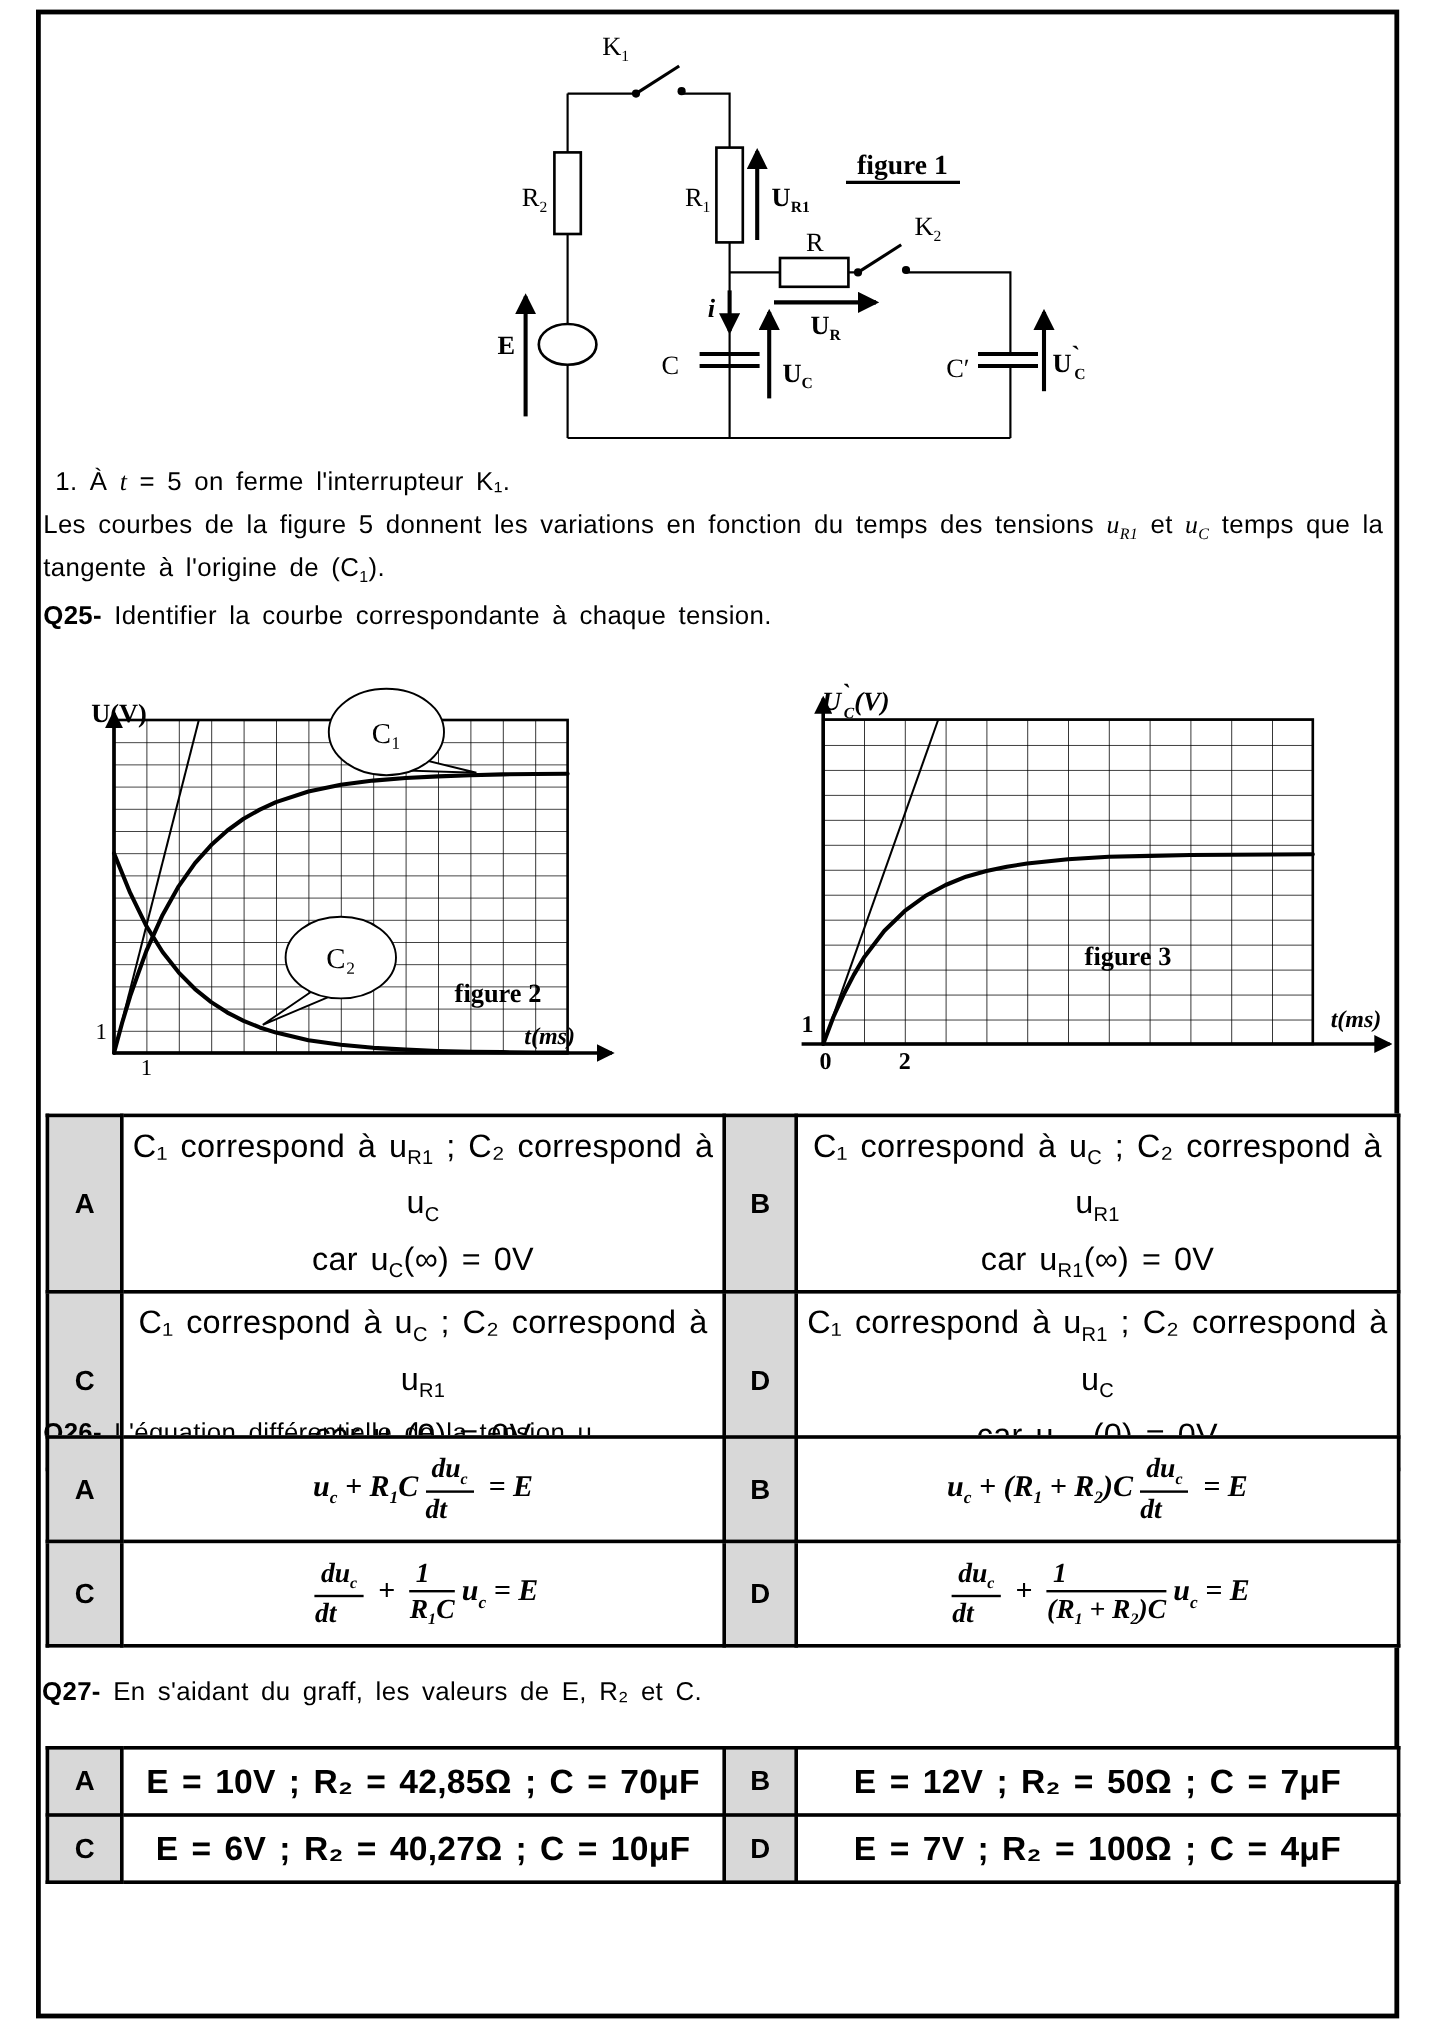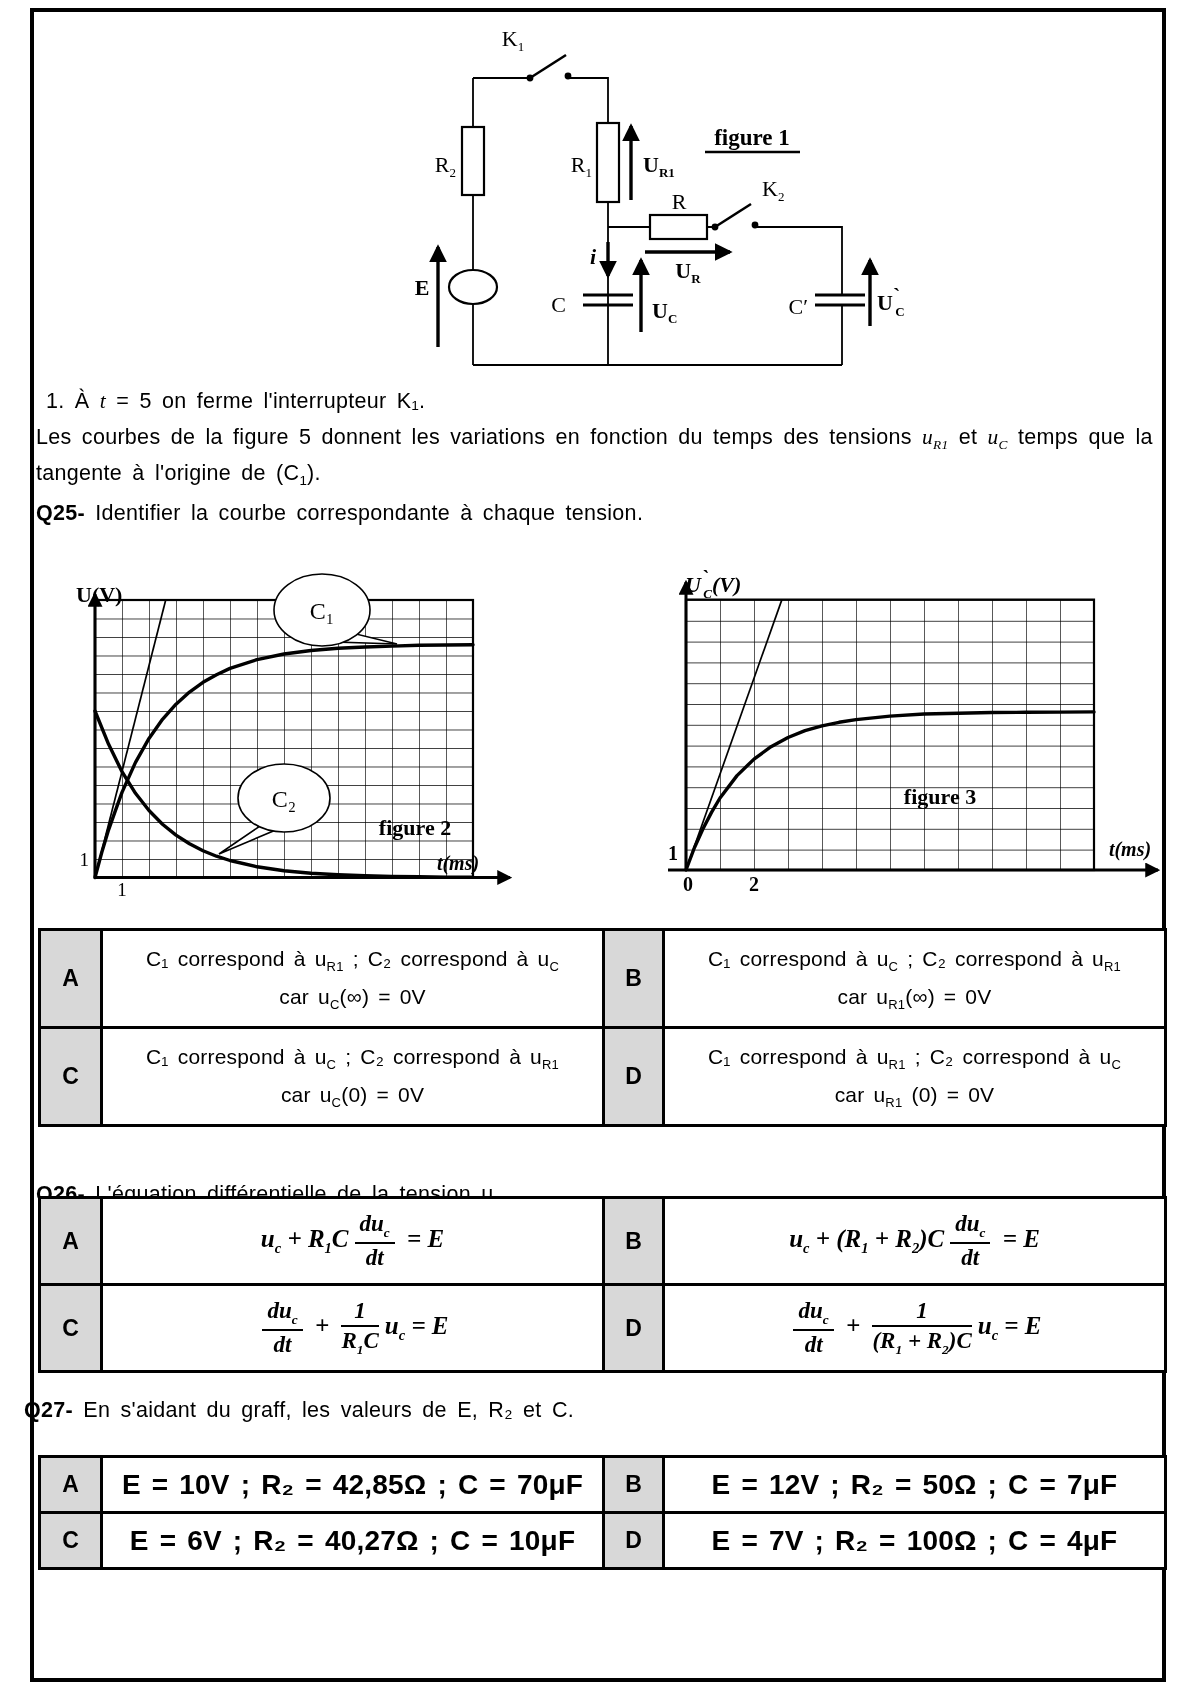--- a/index.html
+++ b/index.html
@@ -7,24 +7,24 @@
        font-family:"Liberation Sans",sans-serif;overflow:hidden;}
   .frame{position:absolute;left:30px;top:8px;width:1128px;height:1666px;border:4px solid #000;}
   .abs{position:absolute;}
   .txt{font-size:21.5px;letter-spacing:.3px;word-spacing:4px;white-space:nowrap;}
   .mser{font-family:"Liberation Serif",serif;font-style:italic;}
   sub{font-size:.62em;}
   .qhead .qp{font-weight:bold;}
   table.qt{border-collapse:collapse;table-layout:fixed;position:absolute;background:#fff;}
   .qt td{border:3px solid #000;text-align:center;vertical-align:middle;padding:2px 6px;}
   .qt td.lbl{background:#d8d8d8;font-weight:bold;font-size:23px;}
-  .q25 .opt{font-size:21px;line-height:1.7;letter-spacing:.2px;word-spacing:3px;}
+  .q25 .opt{font-size:27px;line-height:1.7;letter-spacing:.2px;word-spacing:3px;}
   .q26 .opt{font-family:"Liberation Serif",serif;font-weight:bold;font-style:italic;font-size:25px;}
   .q26 .opt sub{font-size:.58em;}
-  .frac{display:inline-block;vertical-align:middle;text-align:center;margin:0 6px;line-height:1.05;font-size:23px;}
+  .frac{display:inline-block;vertical-align:middle;text-align:left;margin:0 6px;line-height:1.05;font-size:23px;}
   .frac .num{display:block;border-bottom:2.4px solid #000;padding:0 5px 2px;}
   .frac .den{display:block;padding-top:2px;}
   .q27 .opt{font-weight:bold;font-size:28px;letter-spacing:.2px;word-spacing:3px;}
   svg text{font-family:"Liberation Serif",serif;fill:#000;}
   .ss{font-size:13px;}
   .ct{font-size:22px;}
   .bb{font-weight:bold;}
   .bi{font-weight:bold;font-style:italic;}
   .wr{stroke:#000;stroke-width:1.8;fill:none;}
   .blade{stroke:#000;stroke-width:2.6;fill:none;}
@@ -242,21 +242,21 @@
   </tr>
   <tr style="height:87px">
     <td class="lbl" style="font-family:'Liberation Sans',sans-serif">C</td>
     <td class="opt"><span class="frac"><span class="num"><span>du</span><sub>c</sub></span><span class="den"><span>dt</span></span></span><span> + </span><span class="frac"><span class="num"><span>1</span></span><span class="den"><span>R</span><sub>1</sub><span>C</span></span></span><span>u</span><sub>c</sub><span>  = E</span></td>
     <td class="lbl" style="font-family:'Liberation Sans',sans-serif">D</td>
     <td class="opt"><span class="frac"><span class="num"><span>du</span><sub>c</sub></span><span class="den"><span>dt</span></span></span><span> + </span><span class="frac"><span class="num"><span>1</span></span><span class="den"><span>(R</span><sub>1</sub><span> + R</span><sub>2</sub><span>)C</span></span></span><span>u</span><sub>c</sub><span>  = E</span></td>
   </tr>
 </tbody>
   </table>
 
-<div class="abs txt qhead" style="left:24px;top:1398px">
+<div class="abs txt qhead" style="left:35px;top:1398px">
   <span class="qp">Q27-</span><span><span> En s'aidant du graff, les valeurs de E, R₂ et C.</span></span>
 </div>
 
 <table class="qt q27" style="left:38px;top:1455px;width:1126px;height:114px">
   <colgroup>
       <col style="width:62px">
       <col style="width:502px">
       <col style="width:60px">
       <col style="width:502px">
     </colgroup>

